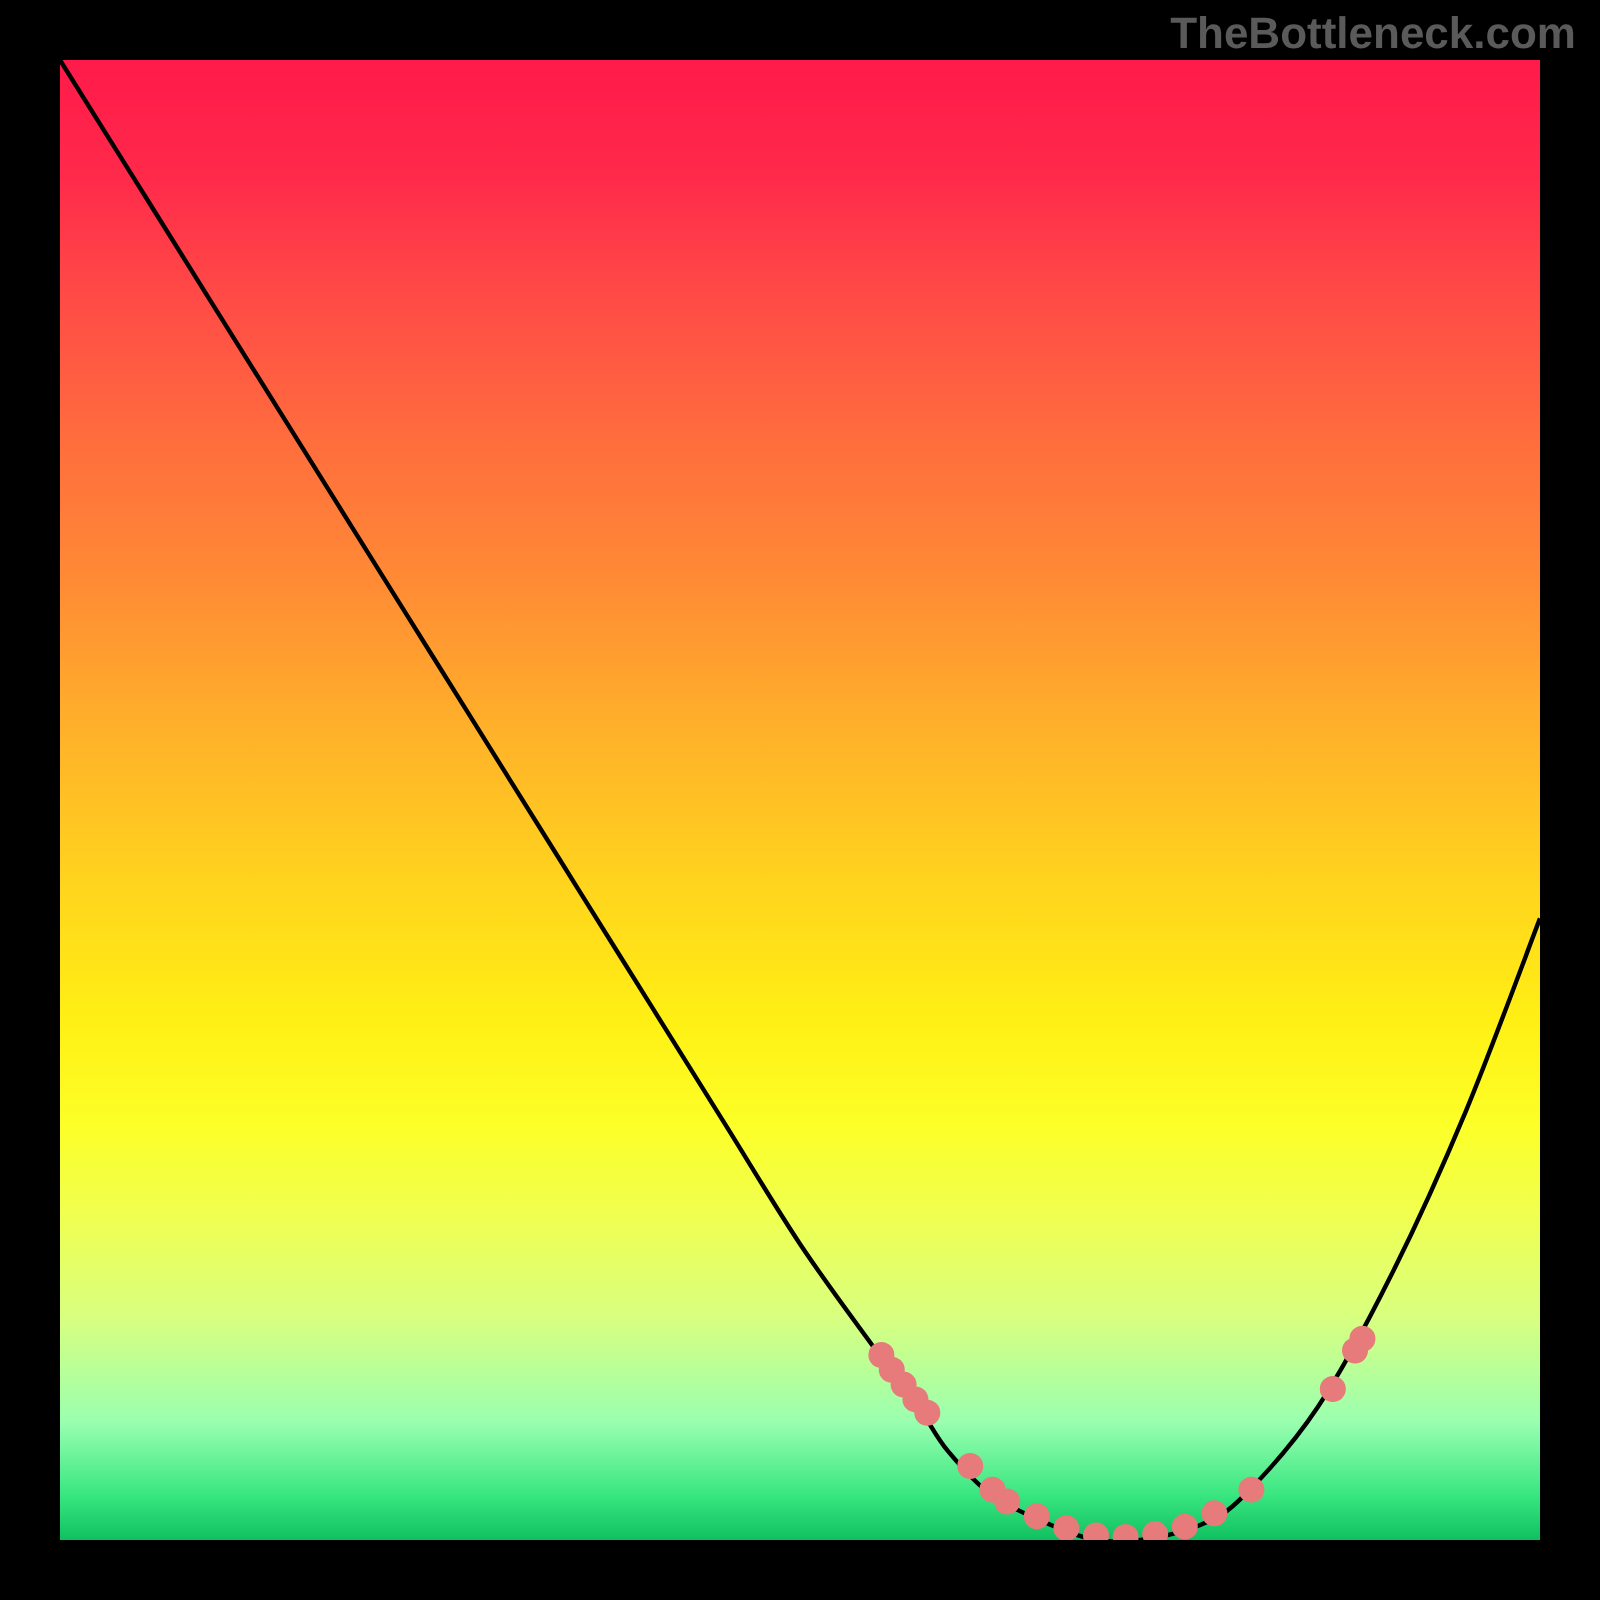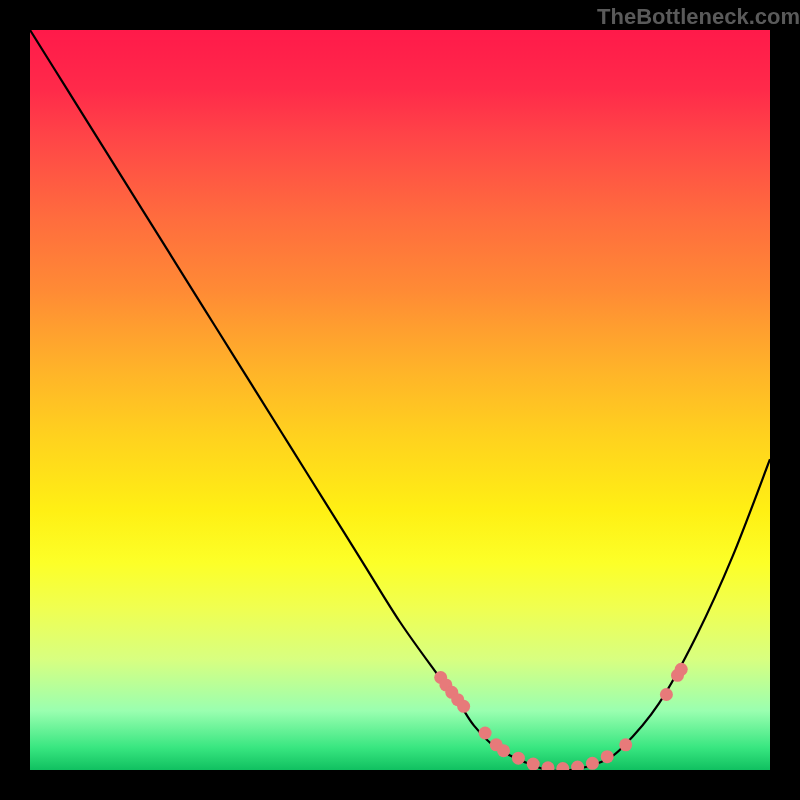--- a/index.html
+++ b/index.html
@@ -7,21 +7,21 @@
     width: 800px;
     height: 800px;
     background: #000;
     position: relative;
     font-family: Arial, sans-serif;
     overflow: hidden;
   }
   .watermark {
     position: absolute;
     top: 4px;
-    right: 0;
+    right: 12px;
     color: #5a5a5a;
     font-size: 22px;
     font-weight: bold;
     z-index: 10;
   }
   .plot-area {
     position: absolute;
     left: 30px;
     top: 30px;
     width: 740px;

